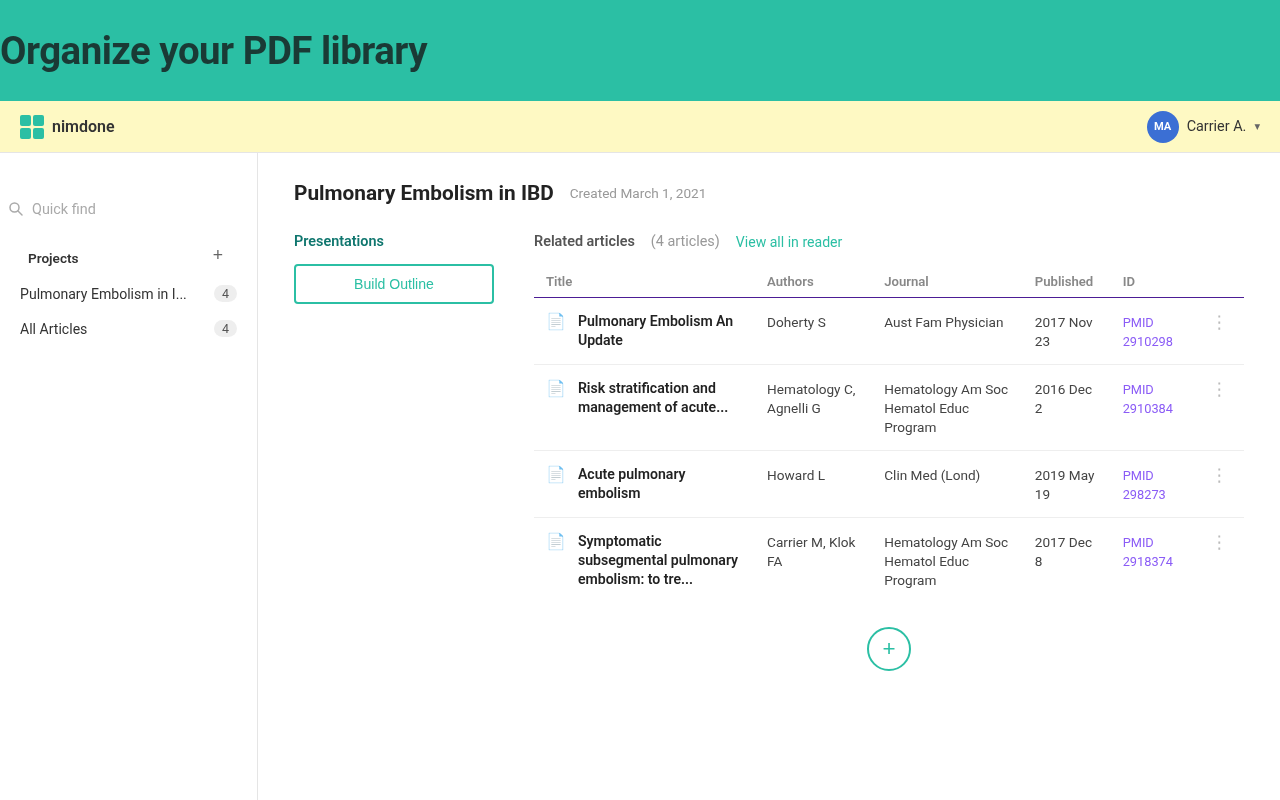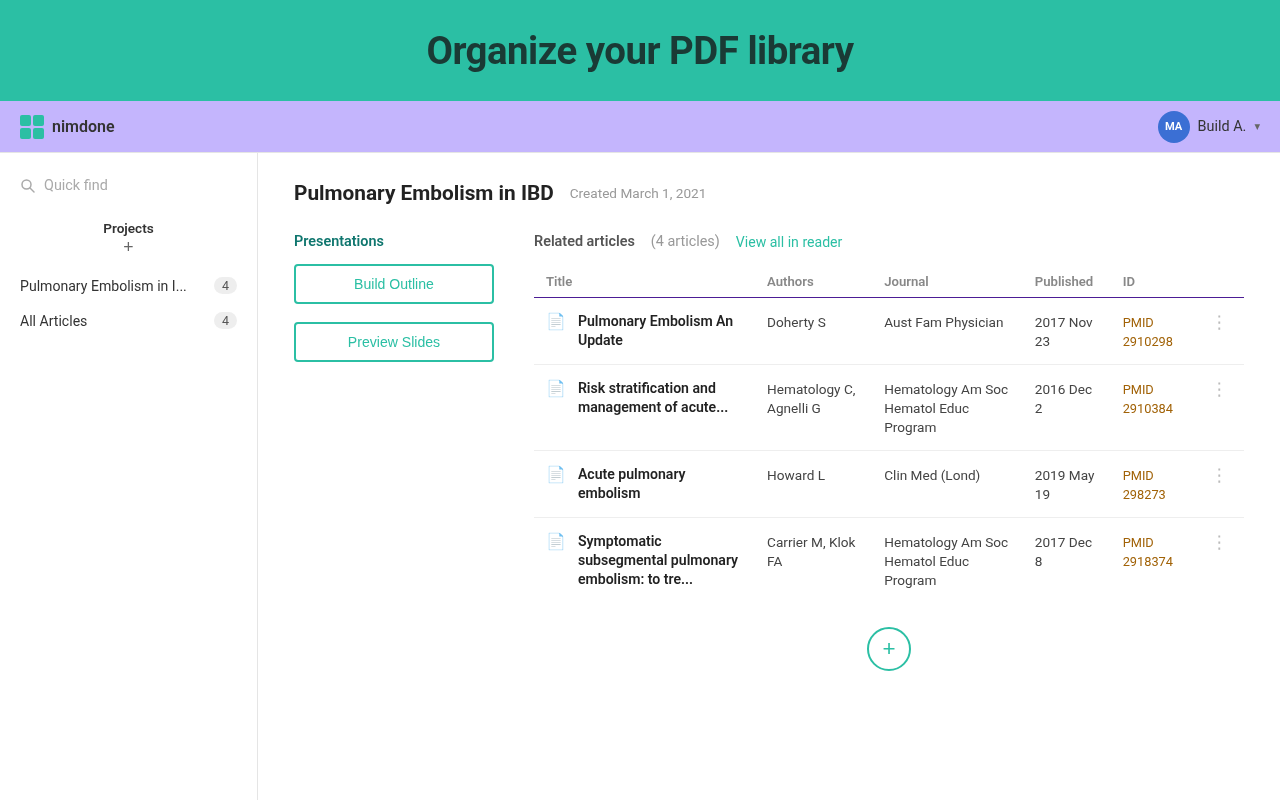--- a/index.html
+++ b/index.html
@@ -1,34 +1,33 @@
 <!DOCTYPE html>
 <html><head>
   <meta charset="utf-8">
   <style>
     * { box-sizing: border-box; margin: 0; padding: 0; }
     body { font-family: -apple-system, BlinkMacSystemFont, 'Segoe UI', Roboto, sans-serif; background: #f5f5f5; }
 
     
     .hero {
       background: #2bbfa4;
-      text-align: center;
       padding: 28px 0;
       width: 100%;
     }
     .hero h1 {
       color: #1a3a35;
       font-size: 2.4rem;
       font-weight: 700;
       letter-spacing: -0.5px;
     }
 
     
     .topnav {
-      background: #c4b5fd;
+      background: #fef9c3;
       border-bottom: 1px solid #e5e5e5;
       display: flex;
       align-items: center;
       justify-content: space-between;
       padding: 0 20px;
       height: 52px;
     }
     .brand {
       display: flex;
       align-items: center;
@@ -75,35 +74,35 @@
     
     .sidebar {
       width: 258px;
       background: #fff;
       border-right: 1px solid #e5e5e5;
       padding: 16px 0;
       flex-shrink: 0;
     }
     .quick-find {
       display: flex;
-      align-items: flex-end;
+      align-items: flex-start;
       gap: 8px;
-      padding: 8px 20px;
+      padding: 8px 8px;
       color: #aaa;
       font-size: 0.9rem;
       cursor: pointer;
       margin-bottom: 8px;
+      margin-top: 24px;
     }
     .search-icon-svg { width: 16px; height: 16px; }
     .sidebar-section {
       display: flex;
-      align-items: center;
+      align-items: flex-end;
       justify-content: space-between;
       padding: 10px 28px;
-      flex-direction: column;
     }
     .sidebar-section-label {
       font-size: 0.85rem;
       font-weight: 600;
       color: #333;
     }
     .add-btn {
       width: 22px; height: 22px;
       display: flex; align-items: center; justify-content: center;
       border: none; background: none; cursor: pointer;
@@ -239,21 +238,21 @@
     .article-title {
       font-size: 0.88rem;
       font-weight: 600;
       color: #222;
       line-height: 1.35;
     }
     .article-authors, .article-journal, .article-published, .article-id {
       font-size: 0.85rem;
       color: #444;
     }
-    .article-id { color: #a16207; font-size: 0.8rem; }
+    .article-id { color: #8b5cf6; font-size: 0.8rem; }
     .more-btn {
       background: none; border: none; cursor: pointer;
       color: #bbb; font-size: 1.1rem; padding: 0 4px;
     }
 
     
     .add-article-row {
       display: flex;
       justify-content: center;
       padding: 24px 0 8px;
@@ -281,21 +280,21 @@
     <div class="brand-logo">
       <span></span>
         <span></span>
         <span></span>
         <span></span>
     </div>
     <span class="brand-name">nimdone</span>
   </div>
   <div class="user-area">
     <div class="avatar">MA</div>
-    <span class="user-name">Build A.</span>
+    <span class="user-name">Carrier A.</span>
     <span class="chevron">▾</span>
   </div>
 </nav>
 
 <div class="layout">
 
   <aside class="sidebar">
     <div class="quick-find">
       <svg class="search-icon-svg" viewBox="0 0 16 16" fill="none" xmlns="http://www.w3.org/2000/svg">
         <circle cx="6.5" cy="6.5" r="4.5" stroke="#aaa" stroke-width="1.5"></circle>
@@ -324,21 +323,20 @@
     <div class="project-header">
       <span class="project-title">Pulmonary Embolism in IBD</span>
       <span class="created-date">Created March 1, 2021</span>
     </div>
 
     <div class="two-col">
 
       <div class="presentations-panel">
         <div class="panel-heading">Presentations</div>
         <button class="outline-btn">Build Outline</button>
-        <button class="slides-btn">Preview Slides</button>
       </div>
 
       <div class="articles-panel">
         <div class="articles-header">
           <span class="articles-heading">Related articles</span>
           <span class="articles-count">(4 articles)</span>
           <a class="view-all-link">View all in reader</a>
         </div>
 
         <table class="articles-table">

